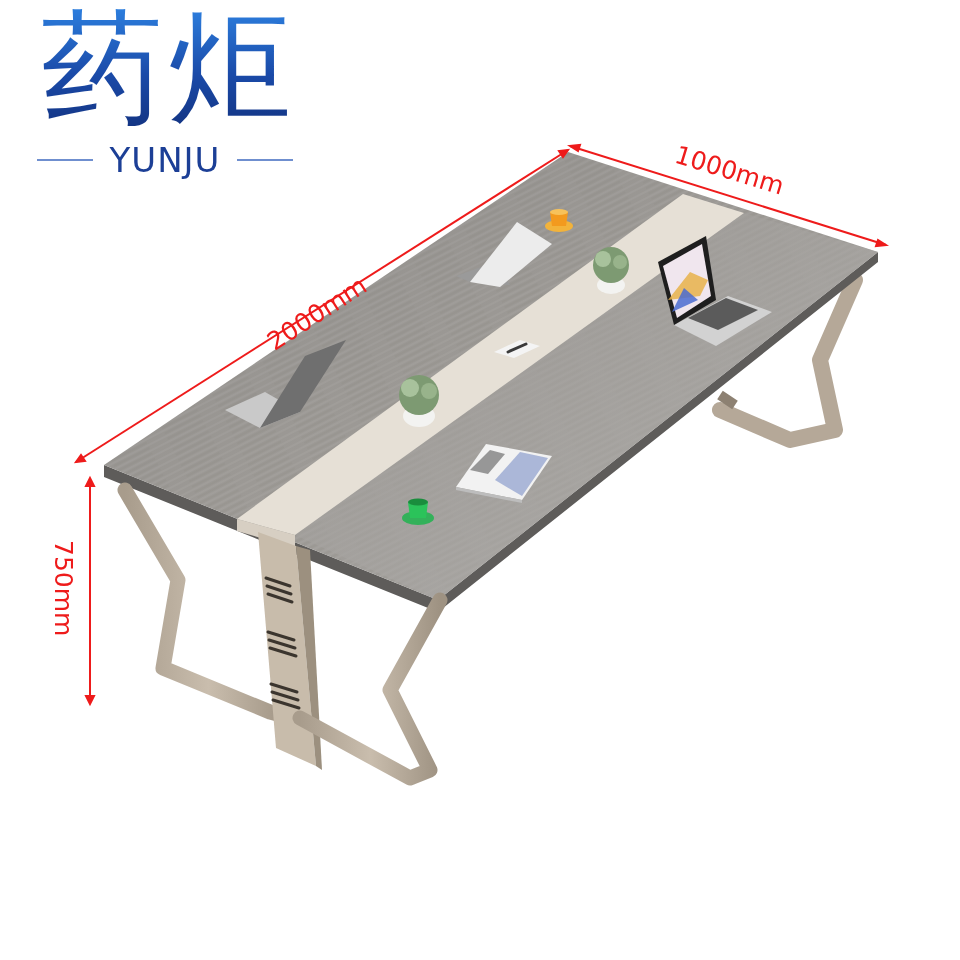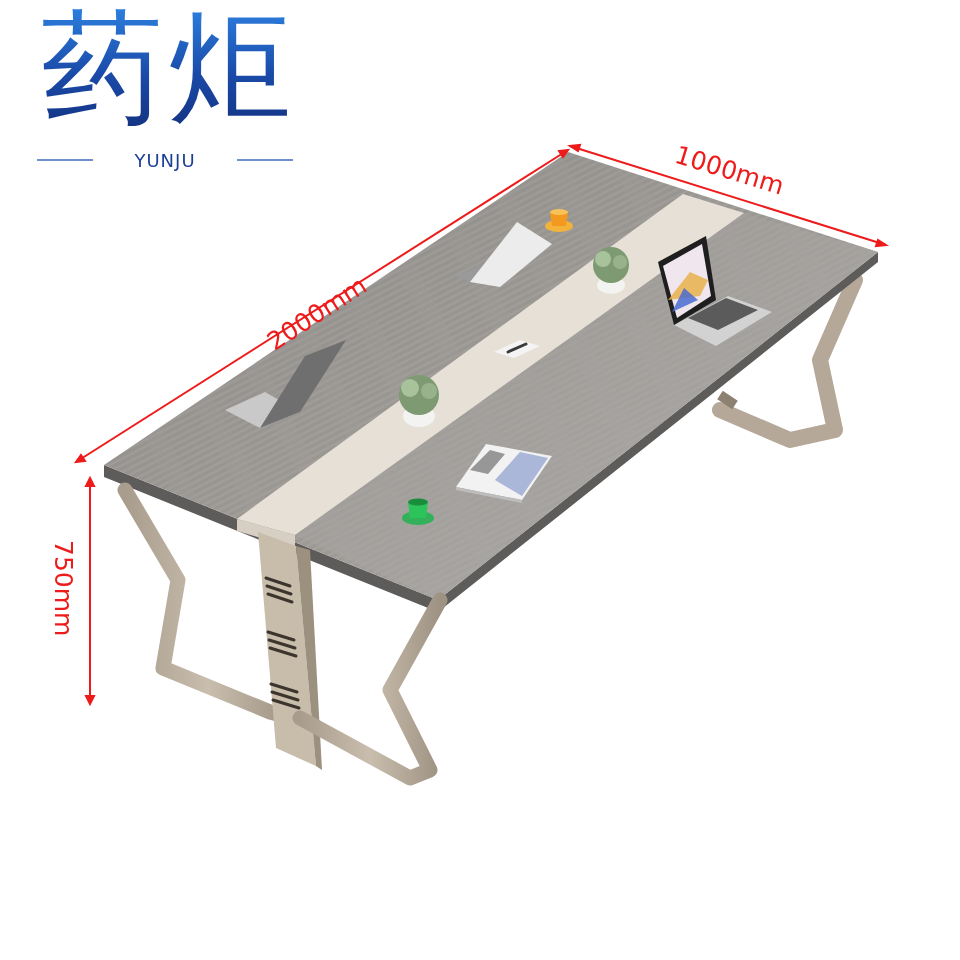--- a/index.html
+++ b/index.html
@@ -6,21 +6,21 @@
   body { width: 960px; height: 960px; position: relative; overflow: hidden;
          font-family: "DejaVu Sans", "Liberation Sans", sans-serif; }
   .logo { position: absolute; left: 10px; top: 4px; width: 260px; height: 170px; margin-left: 27px; }
   .logo-cn { position: absolute; left: 4px; top: -6px; font-family: "DejaVu Serif", serif;
              font-size: 122px; line-height: 140px; letter-spacing: 6px; color: #1b4fb0;
              background: linear-gradient(180deg, #2f86e6 0%, #1a4aa8 55%, #12307c 100%);
              -webkit-background-clip: text; background-clip: text; -webkit-text-fill-color: transparent; }
   .logo-en-row { position: absolute; left: 0; top: 136px; width: 256px; height: 40px;
                  display: flex; align-items: center; }
   .logo-line { height: 2px; background: #6f8fcf; flex: 0 0 56px; }
-  .logo-en { flex: 1; text-align: center; font-family: "DejaVu Sans", sans-serif; font-size: 18px;
+  .logo-en { flex: 1; text-align: center; font-family: "DejaVu Sans", sans-serif; font-size: 34px;
              color: #1c3f96; letter-spacing: 1px; }
   .stage { position: absolute; left: 0; top: 0; width: 960px; height: 960px; }
   .dim { position: absolute; color: #ee1b1b; font-family: "DejaVu Sans", sans-serif; font-size: 25px;
          white-space: nowrap; transform-origin: left top; }
 </style>
 </head>
 <body>
 
 <div class="logo">
   <div class="logo-cn">药炬</div>

